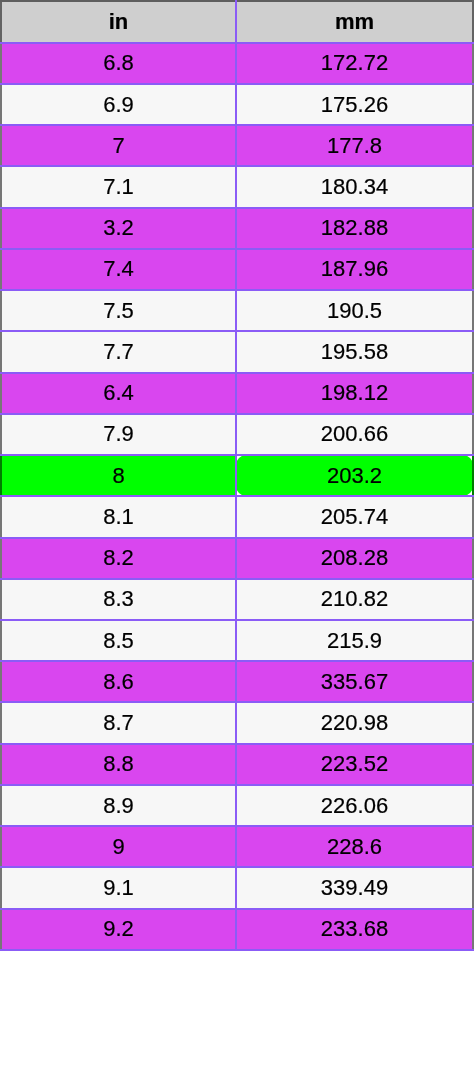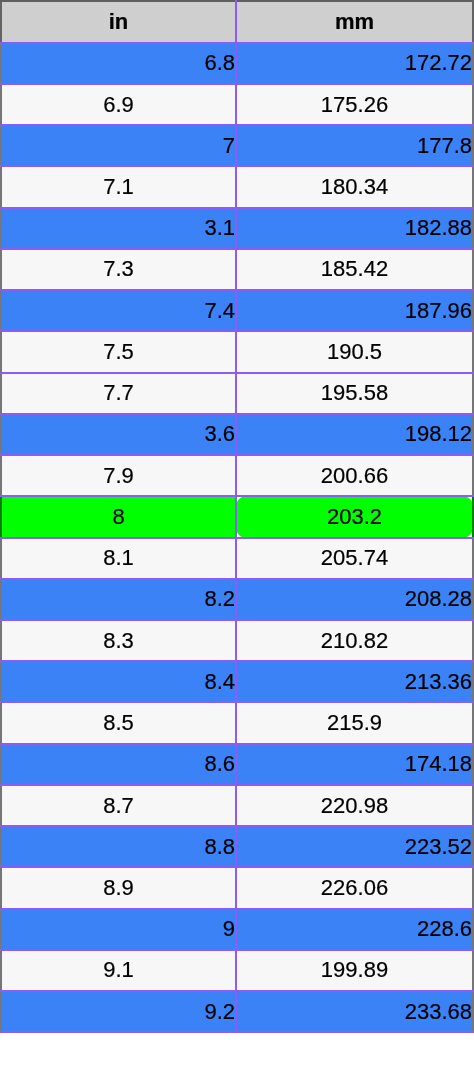--- a/index.html
+++ b/index.html
@@ -21,21 +21,21 @@
   table.conv th{background:#cfcfcf;font-weight:bold;height:39.7px;}
   table.conv th:first-child,table.conv td:first-child{border-left-color:#777777;}
   table.conv th:last-child,table.conv td:last-child{border-right-color:#777777;}
   tr.row-even > td:first-child{border-left-color:#767676;margin-left:28px;}
   tr.row-even > td:last-child{border-right-color:#767676;margin-top:8px;}
   tr.row-highlight > td:first-child{border-left-color:#007e00;}
   tr.row-highlight > td:last-child{border-right-color:#007e00;border-radius:10px;}
   table.conv thead th:first-child{border-left-color:#636363;}
   table.conv thead th:last-child{border-right-color:#636363;}
   table.conv thead th{border-top-color:#5e5e5e;}
-  tr.row-odd > td{background:#3b82f6;text-align:right;}
+  tr.row-odd > td{background:#d946ef;}
   tr.row-even > td{background:#f7f7f7;}
   tr.row-highlight > td{background:#00ff00;}
 </style>
 </head>
 <body>
 
 <div id="page">
   <table class="conv">
     <colgroup>
         <col style="width:235px">
@@ -58,41 +58,37 @@
         </tr>
         <tr class="row-odd">
           <td>7</td>
           <td>177.8</td>
         </tr>
         <tr class="row-even">
           <td>7.1</td>
           <td>180.34</td>
         </tr>
         <tr class="row-odd">
-          <td>3.1</td>
+          <td>3.2</td>
           <td>182.88</td>
-        </tr>
-        <tr class="row-even">
-          <td>7.3</td>
-          <td>185.42</td>
         </tr>
         <tr class="row-odd">
           <td>7.4</td>
           <td>187.96</td>
         </tr>
         <tr class="row-even">
           <td>7.5</td>
           <td>190.5</td>
         </tr>
         <tr class="row-even">
           <td>7.7</td>
           <td>195.58</td>
         </tr>
         <tr class="row-odd">
-          <td>3.6</td>
+          <td>6.4</td>
           <td>198.12</td>
         </tr>
         <tr class="row-even">
           <td>7.9</td>
           <td>200.66</td>
         </tr>
         <tr class="row-highlight">
           <td>8</td>
           <td>203.2</td>
         </tr>
@@ -101,51 +97,47 @@
           <td>205.74</td>
         </tr>
         <tr class="row-odd">
           <td>8.2</td>
           <td>208.28</td>
         </tr>
         <tr class="row-even">
           <td>8.3</td>
           <td>210.82</td>
         </tr>
-        <tr class="row-odd">
-          <td>8.4</td>
-          <td>213.36</td>
-        </tr>
         <tr class="row-even">
           <td>8.5</td>
           <td>215.9</td>
         </tr>
         <tr class="row-odd">
           <td>8.6</td>
-          <td>174.18</td>
+          <td>335.67</td>
         </tr>
         <tr class="row-even">
           <td>8.7</td>
           <td>220.98</td>
         </tr>
         <tr class="row-odd">
           <td>8.8</td>
           <td>223.52</td>
         </tr>
         <tr class="row-even">
           <td>8.9</td>
           <td>226.06</td>
         </tr>
         <tr class="row-odd">
           <td>9</td>
           <td>228.6</td>
         </tr>
         <tr class="row-even">
           <td>9.1</td>
-          <td>199.89</td>
+          <td>339.49</td>
         </tr>
         <tr class="row-odd">
           <td>9.2</td>
           <td>233.68</td>
         </tr>
       </tbody>
   </table>
 </div>
 
 </body></html>

